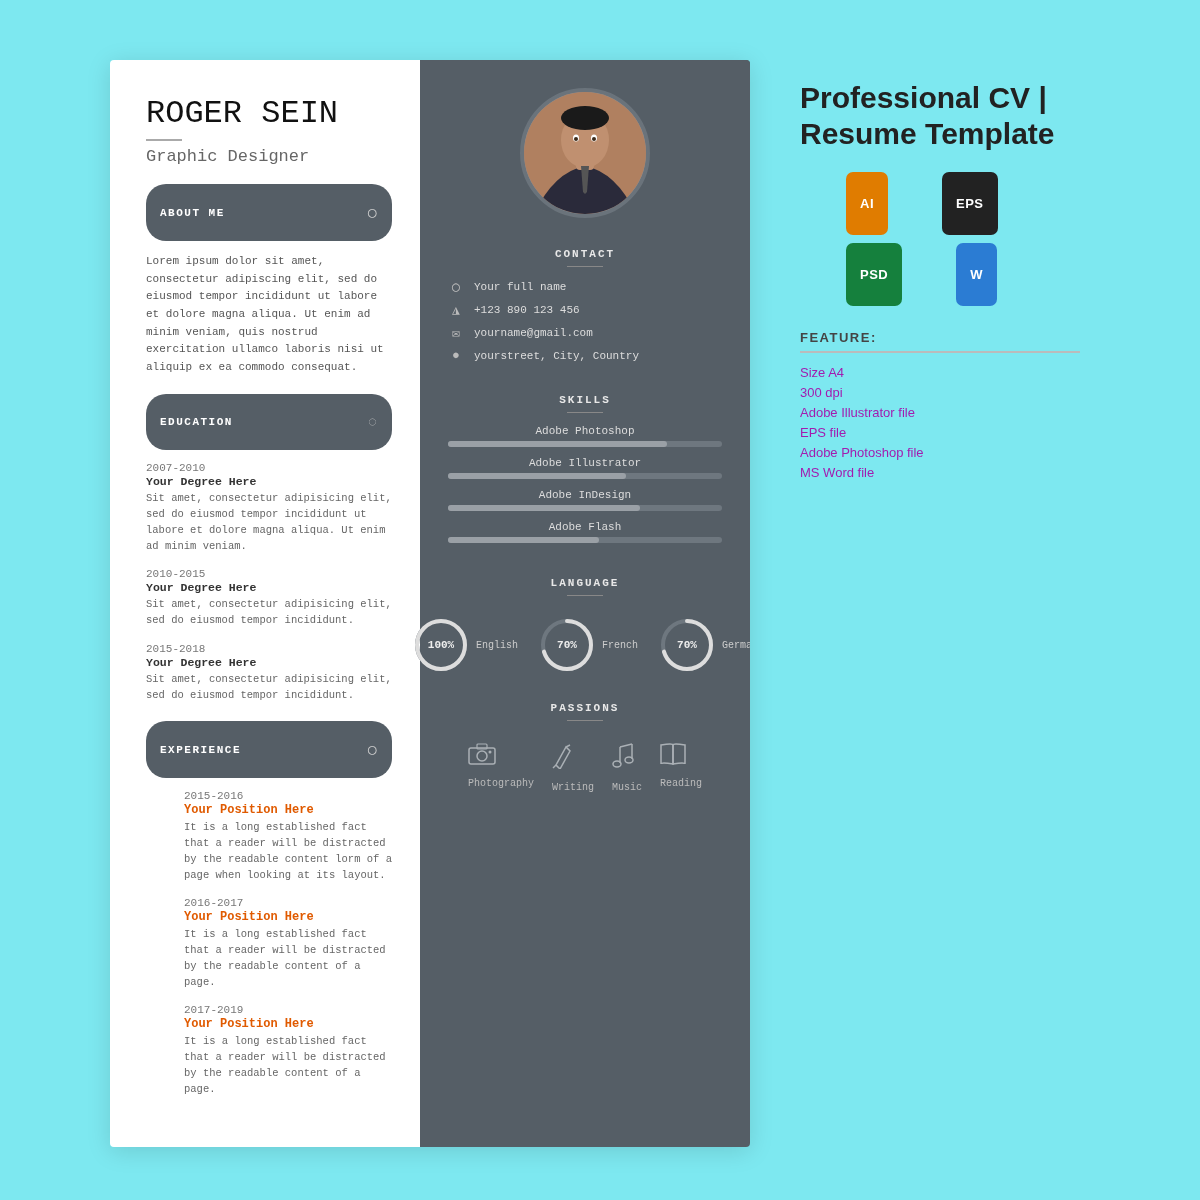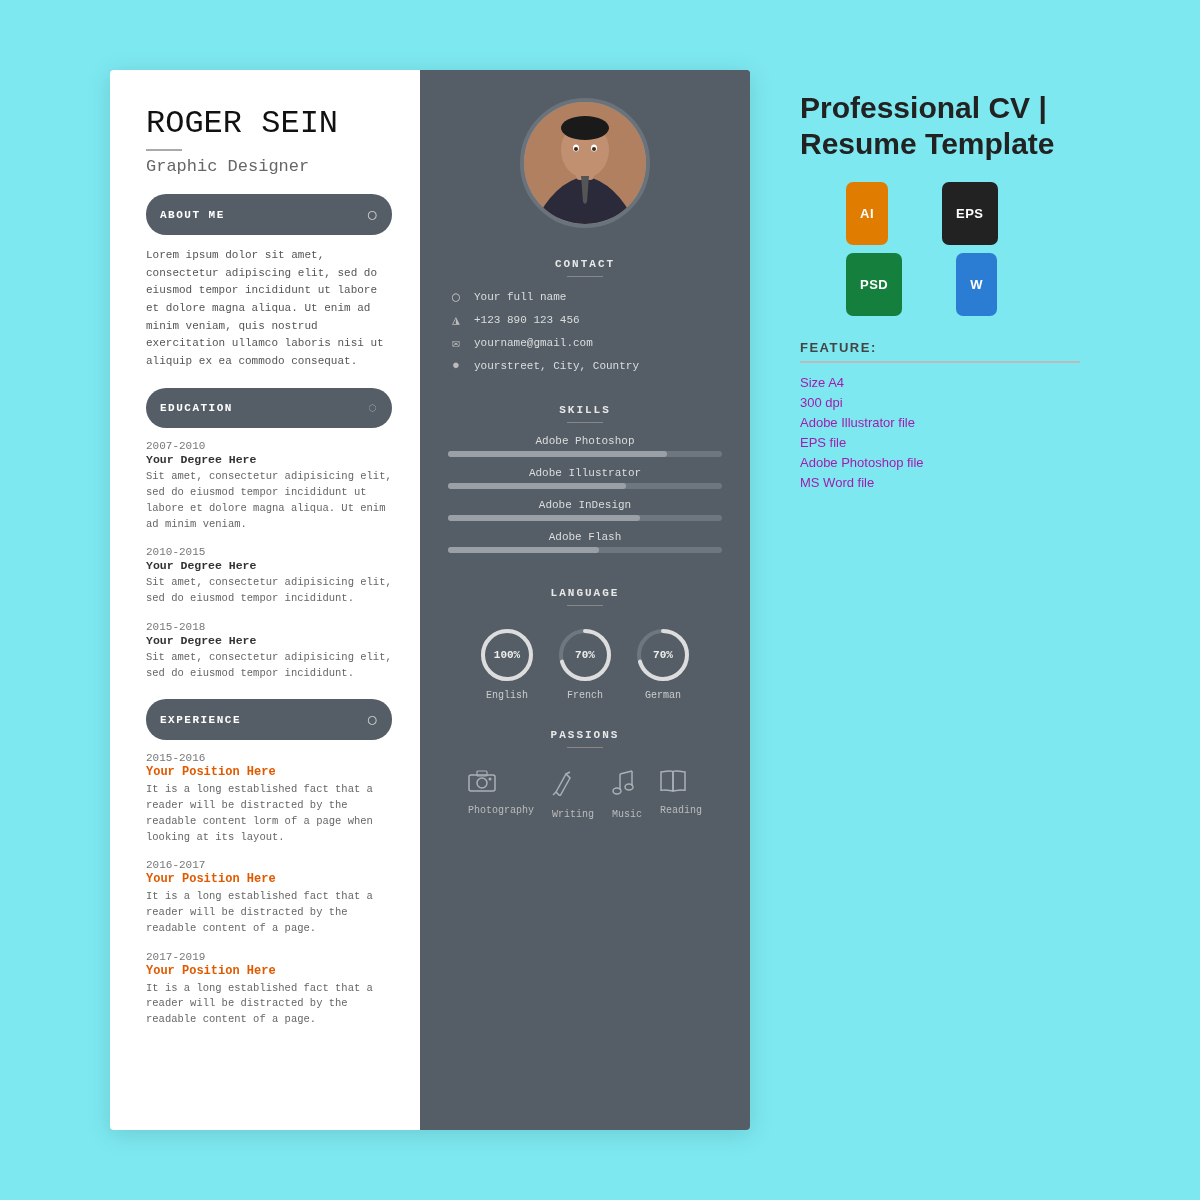--- a/index.html
+++ b/index.html
@@ -50,21 +50,21 @@
       font-weight: 300;
       margin-bottom: 18px;
     }
     
     .section-header {
       background: #555e66;
       color: #fff;
       font-size: 11px;
       font-weight: 700;
       letter-spacing: 1.5px;
-      padding: 12px 14px;
+      padding: 20px 14px;
       border-radius: 20px;
       display: flex;
       align-items: center;
       justify-content: space-between;
       margin-bottom: 12px;
       margin-top: 18px;
     }
     .section-header-icon {
       color: #ccc;
       font-size: 14px;
@@ -91,20 +91,21 @@
       margin-bottom: 3px;
     }
     .edu-desc {
       font-size: 10.5px;
       color: #666;
       line-height: 1.5;
     }
     
     .exp-item {
       margin-bottom: 14px;
+      margin-left: 38px;
     }
     .exp-year {
       font-size: 11px;
       color: #777;
       margin-bottom: 1px;
     }
     .exp-position {
       font-size: 12px;
       font-weight: 700;
       color: #e05a00;
@@ -212,21 +213,20 @@
       margin-bottom: 14px;
     }
     .language-circles {
       display: flex;
       justify-content: center;
       gap: 20px;
       margin-top: 8px;
     }
     .lang-item {
       display: flex;
-      flex-direction: column;
       align-items: center;
       gap: 6px;
     }
     .lang-circle {
       position: relative;
       width: 58px;
       height: 58px;
     }
     .lang-circle svg {
       transform: rotate(-90deg);

